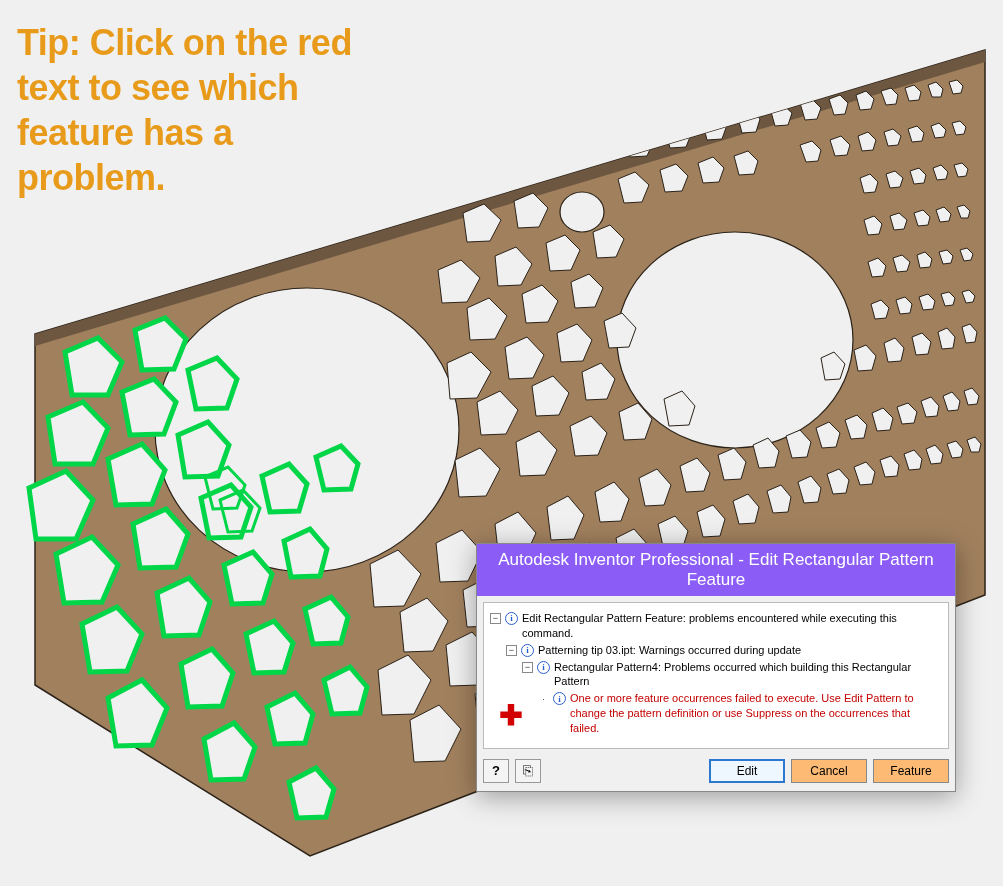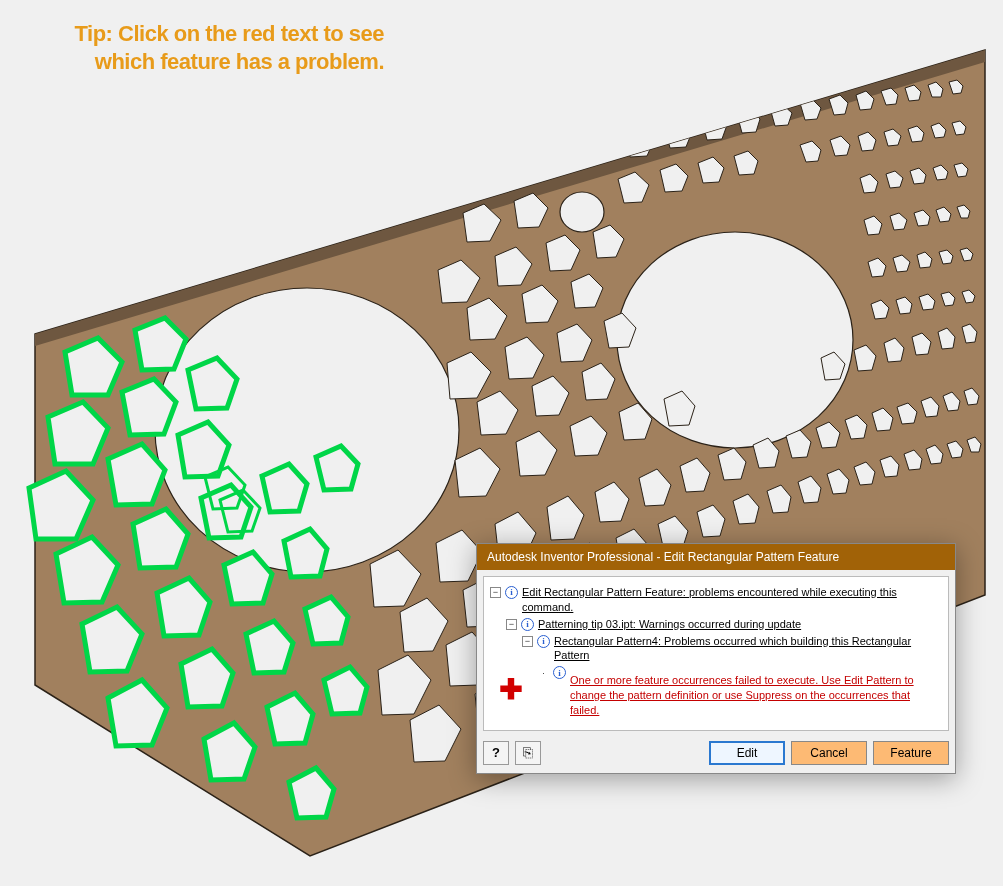--- a/index.html
+++ b/index.html
@@ -12,43 +12,44 @@
     position: relative;
     overflow: hidden;
   }
   .viewport {
     position: absolute;
     inset: 0;
   }
   .tip {
     position: absolute;
     top: 20px;
-    left: 24px;
+    left: 17px;
     color: #e89b1a;
     font-weight: 800;
-    font-size: 22px;
+    font-size: 36px;
     line-height: 1.25;
-    text-align: right;
+    text-align: left;
     width: 360px;
     letter-spacing: -0.5px;
   }
   .dialog {
     position: absolute;
     left: 476px;
     top: 543px;
     width: 480px;
     background: #f0f0f0;
     border: 1px solid #888;
     box-shadow: 0 5px 25px rgba(0,0,0,.35);
   }
   .dialog-title {
-    background: #a16207;
+    background: #8b5cf6;
     color: #fff;
-    font-size: 12px;
+    font-size: 17px;
     padding: 6px 10px;
+    text-align: center;
   }
   .dialog-body {
     background: #fff;
     border: 1px solid #bbb;
     margin: 6px;
     padding: 8px 6px 10px 6px;
     font-size: 11px;
     min-height: 140px;
     position: relative;
   }
@@ -77,23 +78,23 @@
     border: 1px solid #2a5fd0;
     color: #2a5fd0;
     font-weight: bold;
     font-size: 9px;
     font-family: serif;
     display: inline-flex;
     align-items: center; justify-content: center;
     margin-top: 1px;
     flex-shrink: 0;
   }
-  .tree-text { flex: 1; text-decoration: underline; }
+  .tree-text { flex: 1; }
   .underl { color: #000; cursor: pointer; }
-  .red-text { color: #c40000; cursor: pointer; margin-top: 8px; }
+  .red-text { color: #c40000; cursor: pointer; }
   .indent1 { padding-left: 16px; }
   .indent2 { padding-left: 32px; }
   .indent3 { padding-left: 48px; }
   .red-plus {
     position: absolute;
     left: -0px;
     top: 94px;
     width: 30px; height: 24px;
     color: #d20000;
     font-size: 28px;

